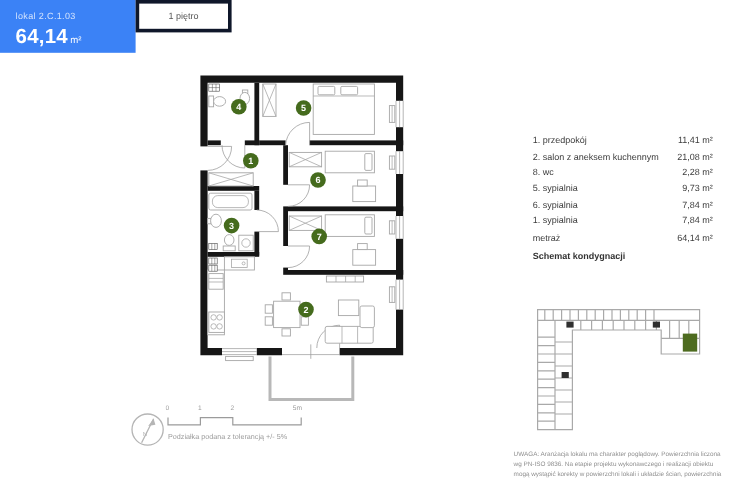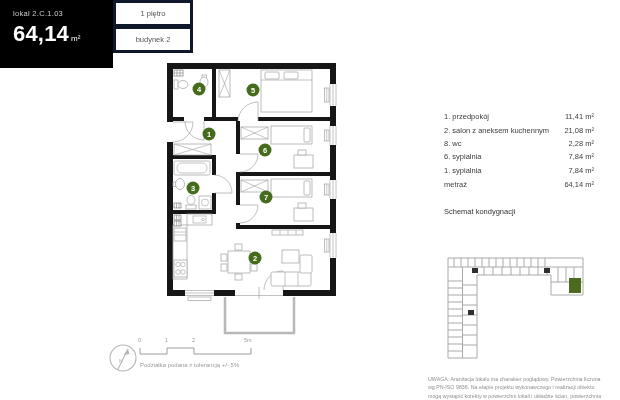--- a/index.html
+++ b/index.html
@@ -1,34 +1,34 @@
 <!DOCTYPE html>
 <html><head>
 <meta charset="utf-8">
 <style>
   html,body{margin:0;padding:0;background:#fff;}
   .page{position:relative;width:620px;height:400px;background:#fff;overflow:hidden;
         font-family:"Liberation Sans",sans-serif;color:#3c3c3c;}
   
-  .hdr-green{position:absolute;left:0;top:0;width:113px;height:68px;background:#000000;
+  .hdr-green{position:absolute;left:0;top:0;width:113px;height:44px;background:#3b82f6;
              box-sizing:border-box;padding:9px 0 0 13px;}
   .hdr-small{font-size:7.5px;color:rgba(255,255,255,.78);letter-spacing:.3px;}
   .hdr-big{margin-top:3px;color:#fff;}
-  .hdr-big .val{font-size:22px;font-weight:bold;letter-spacing:.2px;}
+  .hdr-big .val{font-size:17px;font-weight:bold;letter-spacing:.2px;}
   .hdr-big .unit{font-size:8px;margin-left:2px;}
   .hdr-cells{position:absolute;left:113px;top:0;width:80px;}
   .hdr-cell{box-sizing:border-box;width:80px;height:27px;border:3px solid #0f172a;
             display:flex;align-items:center;justify-content:center;font-size:7.5px;color:#555;}
   .hdr-cell + .hdr-cell{margin-top:-1px;}
   
   .room-list{position:absolute;left:444px;top:110px;width:150px;}
   .room-row{display:flex;justify-content:space-between;height:13.4px;align-items:center;
             font-size:7.5px;color:#3c3c3c;}
   .room-row.total{font-weight:normal;margin-top:1px;}
-  .schem-title{margin-top:16px;font-size:7.5px;font-weight:normal;color:#333;}
+  .schem-title{margin-top:4px;font-size:7.5px;font-weight:bold;color:#333;}
   
   svg{display:block;}
   .wall{fill:#161616;}
   .furn{fill:#fff;stroke:#a6a6a6;stroke-width:1.5;}
   .furnl{fill:none;stroke:#a6a6a6;stroke-width:1.3;}
   .door{fill:none;stroke:#9c9c9c;stroke-width:1.3;}
   .winl{stroke:#8f8f8f;stroke-width:1.1;}
   .grid{fill:#fff;stroke:#4a4a4a;stroke-width:1;}
   .gridln{stroke:#4a4a4a;stroke-width:.8;}
   .badge circle{fill:#456b1d;}
@@ -60,21 +60,20 @@
   <div class="hdr-green">
     <div class="hdr-small">
       <span>lokal</span>&nbsp;<span>2.C.1.03</span>
     </div>
     <div class="hdr-big">
       <span class="val">64,14</span><span class="unit">m²</span>
     </div>
   </div>
   <div class="hdr-cells">
     <div class="hdr-cell">1 piętro</div>
-    <div class="hdr-cell">budynek 2</div>
   </div>
 
   <svg class="plan-svg" width="186" height="288" viewBox="0 0 372 576">
 
     <path class="wall" fill-rule="evenodd" d="M14,14 H352 V480 H14 Z M26,26 H340 V468 H26 Z"></path>
 
     <g class="wall">
       <rect x="104" y="26" width="8" height="104"></rect>
       <rect x="26" y="122" width="22" height="8"></rect>
         <rect x="88" y="122" width="24" height="8"></rect>
@@ -266,20 +265,24 @@
       </div>
     <div class="room-row">
       <span>2. salon z aneksem kuchennym</span>
         <span>21,08 m²</span>
       </div>
     <div class="room-row">
       <span>8. wc</span>
         <span>2,28 m²</span>
       </div>
     <div class="room-row">
+      <span>5. sypialnia</span>
+        <span>9,73 m²</span>
+      </div>
+    <div class="room-row">
       <span>6. sypialnia</span>
         <span>7,84 m²</span>
       </div>
     <div class="room-row">
       <span>1. sypialnia</span>
         <span>7,84 m²</span>
       </div>
     <div class="room-row total">
       <span>metraż</span>
         <span>64,14 m²</span>

